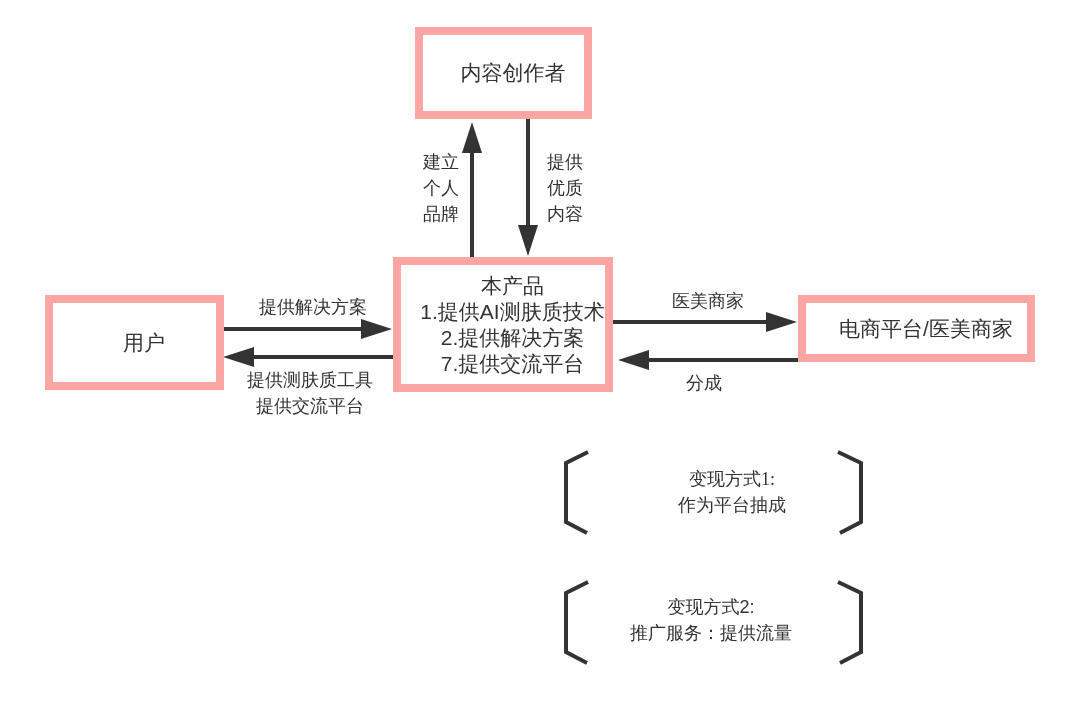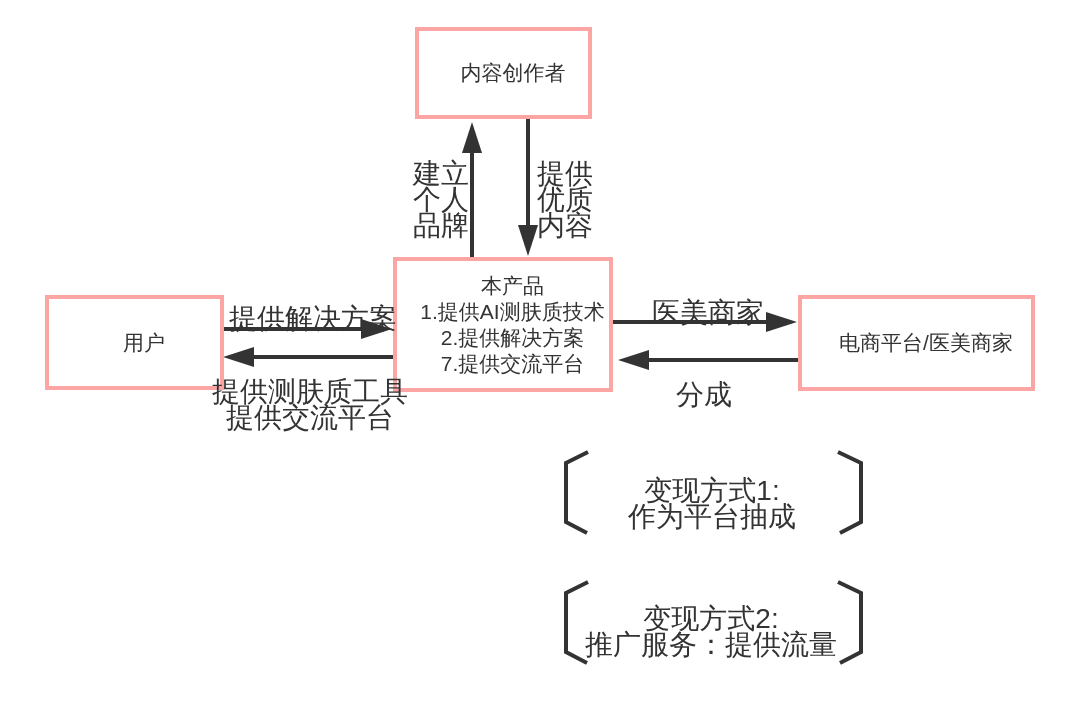--- a/index.html
+++ b/index.html
@@ -30,45 +30,44 @@
     stroke-linejoin: miter;
     stroke-linecap: butt;
   }
   .overlay polygon {
     fill: #333333;
     stroke: none;
   }
   .node {
     position: absolute;
     box-sizing: border-box;
-    border: 4px solid #fca5a5;
+    border: 8px solid #fca5a5;
     background: #ffffff;
     display: flex;
     flex-direction: column;
     align-items: center;
     justify-content: center;
     font-size: 21px;
     line-height: 26px;
     text-align: center;
     color: #333333;
     padding-left: 19px;
   }
   .box-content-creator { left: 415px; top: 27px;  width: 177px; height: 92px; }
   .box-product         { left: 393px; top: 257px; width: 220px; height: 135px; }
   .box-user            { left: 45px;  top: 295px; width: 179px; height: 95px; }
-  .box-merchant        { left: 798px; top: 295px; width: 237px; height: 96px; }
+  .box-merchant        { left: 798px; top: 295px; width: 237px; height: 67px; }
   .edge-label {
     position: absolute;
     transform: translate(-50%, -50%);
     white-space: pre-line;
     text-align: center;
-    font-size: 28px;
+    font-size: 18px;
     line-height: 26px;
     color: #333333;
-    margin-top: 12px;
   }
 </style>
 </head>
 <body>
 
 <div class="canvas">
 
   <svg class="overlay" viewBox="0 0 1080 712" aria-hidden="true">
 
     <g>
@@ -135,18 +134,18 @@
 品牌</div>
   <div class="edge-label" style="left:565px; top:188px;">提供
 优质
 内容</div>
   <div class="edge-label" style="left:313px; top:307px;">提供解决方案</div>
   <div class="edge-label" style="left:310px; top:393px;">提供测肤质工具
 提供交流平台</div>
   <div class="edge-label" style="left:708px; top:301px;">医美商家</div>
   <div class="edge-label" style="left:704px; top:383px;">分成</div>
 
-  <div class="edge-label" style="left:712px; top:492px;">变现方式1:
+  <div class="edge-label" style="left:732px; top:492px;font-family:Liberation Serif, serif;">变现方式1:
 作为平台抽成</div>
   <div class="edge-label" style="left:711px; top:620px;">变现方式2:
 推广服务：提供流量</div>
 
 </div>
 
 </body></html>

